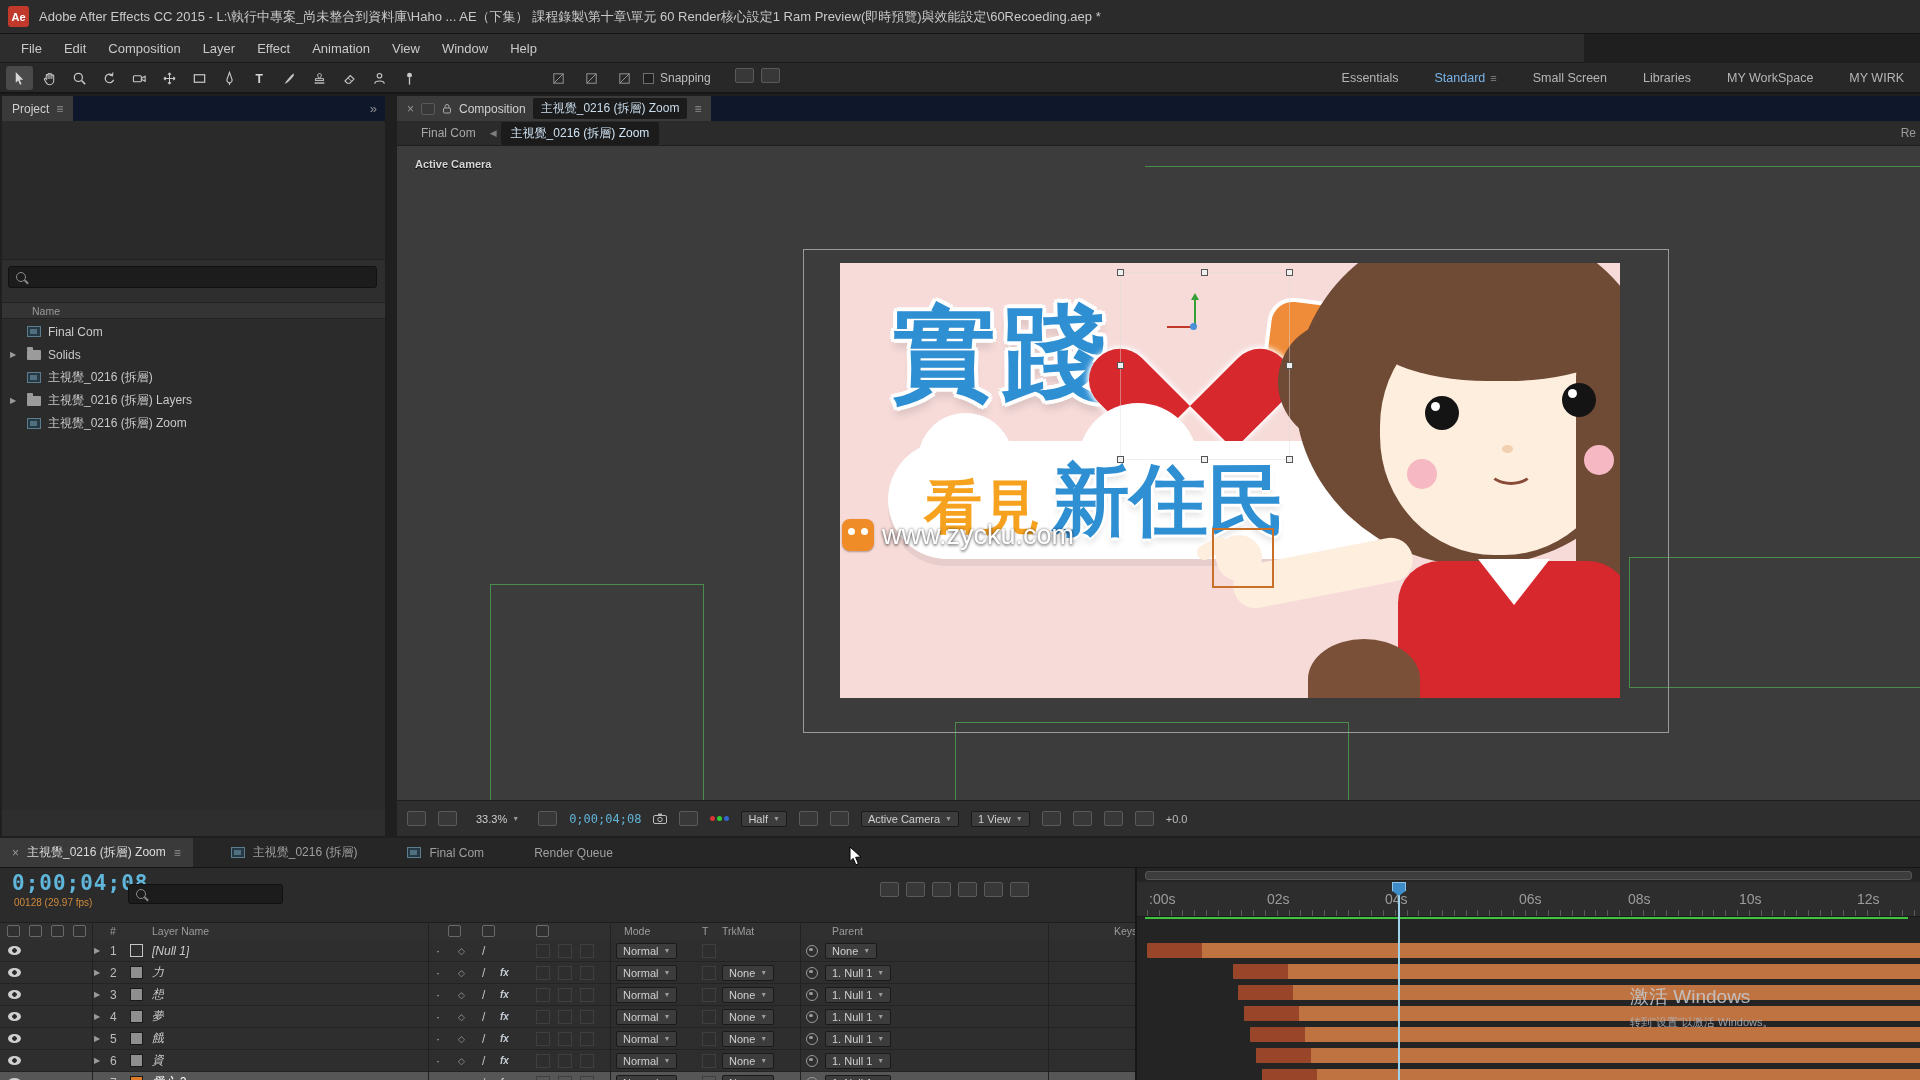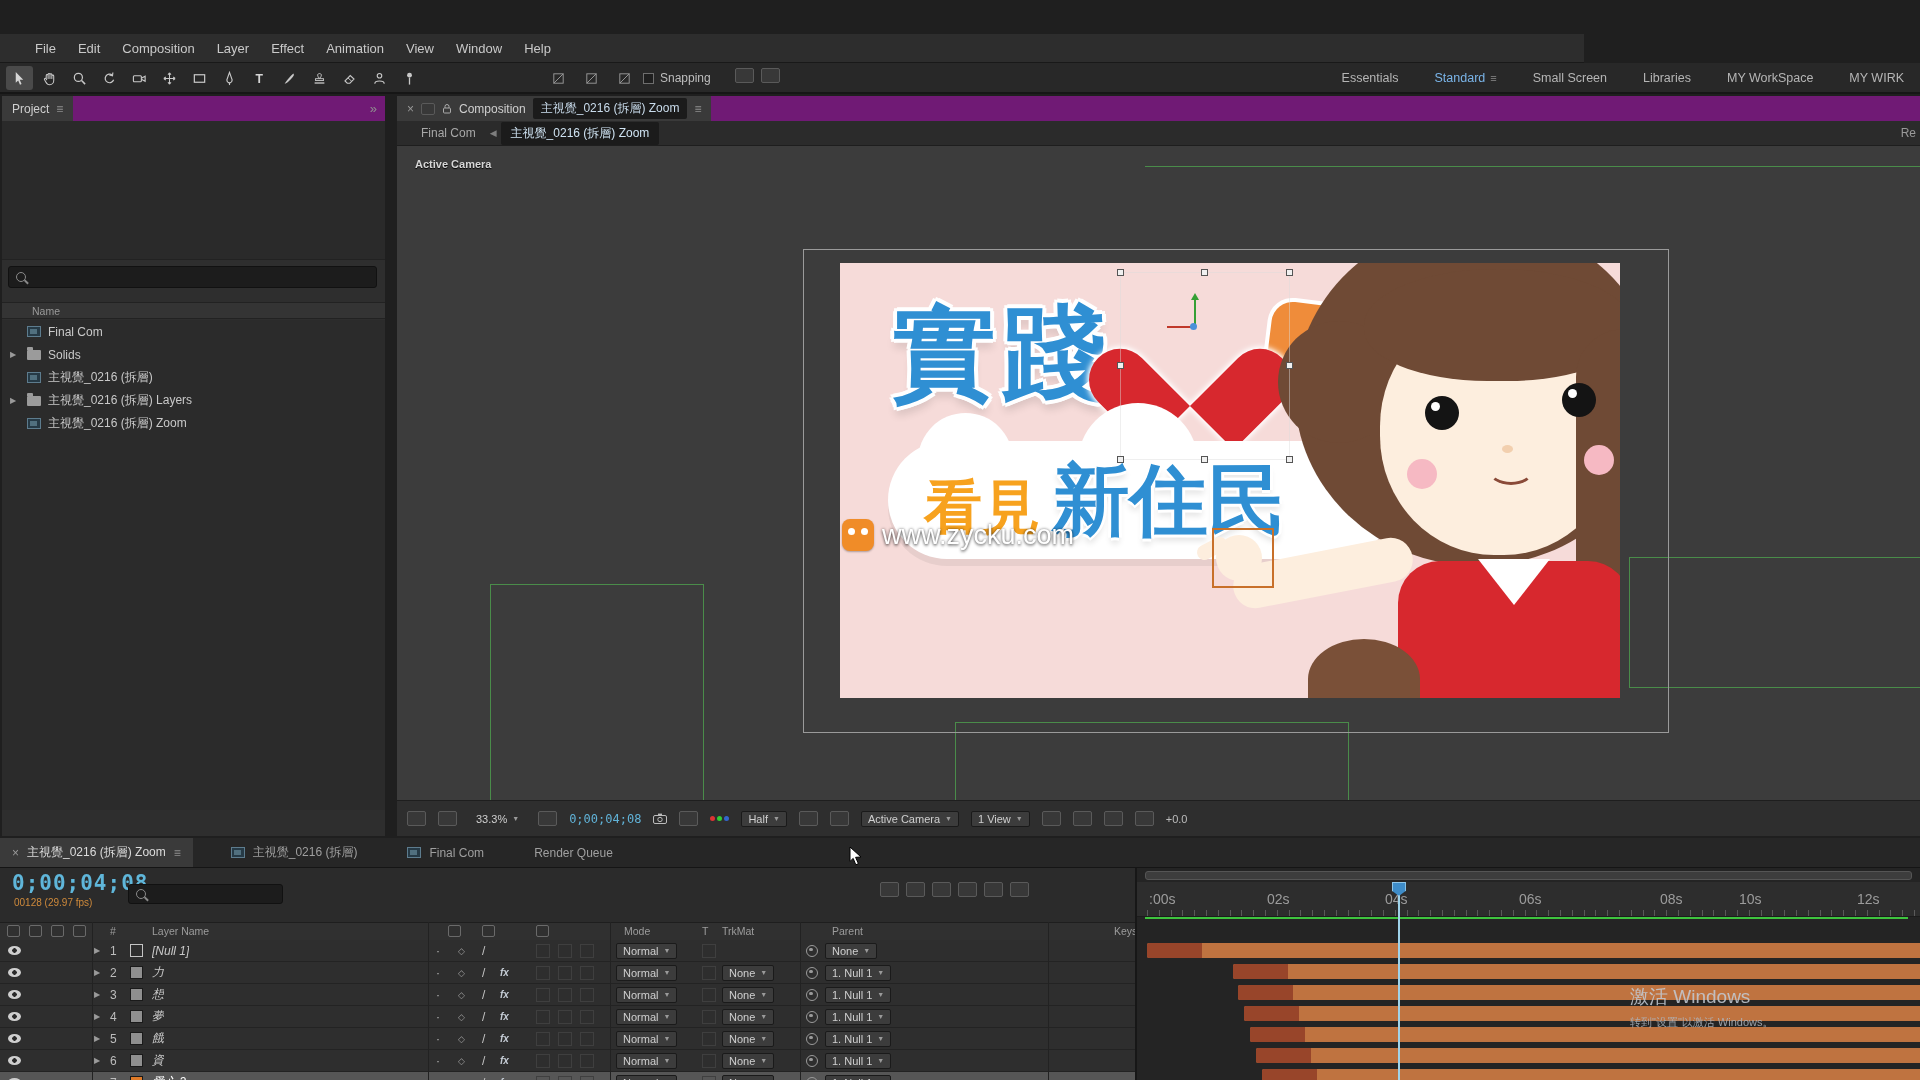--- a/index.html
+++ b/index.html
@@ -4,40 +4,40 @@
 <style>
   html,body{margin:0;padding:0;background:#0d0d0d;font-family:"Liberation Sans",sans-serif;}
   #app{position:relative;width:1920px;height:1080px;background:#1f1f1f;overflow:hidden;color:#c8c8c8;font-size:13px;-webkit-user-select:none;}
 
   
   .titlebar{position:absolute;left:0;top:0;width:1920px;height:34px;background:#2b2b2b;border-bottom:1px solid #141414;display:flex;align-items:center;gap:10px;padding-left:8px;box-sizing:border-box;}
   .ae-badge{width:21px;height:21px;background:#c0392b;border-radius:3px;color:#fff;font-size:11px;font-weight:bold;display:flex;align-items:center;justify-content:center;flex:0 0 auto;}
   .title-text{color:#c9c9c9;font-size:13px;white-space:nowrap;overflow:hidden;}
 
   
-  .menubar{position:absolute;left:0;top:34px;width:1584px;height:29px;background:#2d2d2d;border-bottom:1px solid #191919;display:flex;align-items:center;padding-left:24px;box-sizing:border-box;}
+  .menubar{position:absolute;left:0;top:34px;width:1584px;height:29px;background:#2d2d2d;border-bottom:1px solid #191919;display:flex;align-items:center;padding-left:10px;box-sizing:border-box;}
   .menu-item{padding:4px 11px;color:#c9c9c9;font-size:13px;cursor:default;}
 
   
   .toolbar{position:absolute;left:0;top:63px;width:1920px;height:31px;background:#282828;border-bottom:2px solid #161616;box-sizing:border-box;}
   .tools{position:absolute;left:6px;top:3px;display:flex;gap:3px;}
   .tool{width:27px;height:24px;display:flex;align-items:center;justify-content:center;border-radius:3px;}
   .tool.active{background:#4a4a4a;}
   .axis-group{position:absolute;left:545px;top:3px;display:flex;gap:6px;}
   .snapping{position:absolute;left:643px;top:8px;display:flex;align-items:center;gap:6px;font-size:12px;color:#bdbdbd;}
   .cb{width:11px;height:11px;background:#1f1f1f;border:1px solid #6e6e6e;box-sizing:border-box;}
   .snap-extra{position:absolute;left:735px;top:5px;display:flex;gap:7px;}
   .ws-row{position:absolute;right:0;top:0;height:100%;display:flex;align-items:center;gap:36px;padding-right:16px;}
   .ws{font-size:12.5px;color:#b5b5b5;display:flex;align-items:center;gap:5px;}
   .ws.active{color:#7ab4e8;}
   .ws .wmenu{color:#8a8a8a;font-size:11px;}
 
   
   .panel{position:absolute;background:#2e2e2e;}
-  .ptabbar{position:absolute;left:0;top:0;right:0;height:25px;background:#701a75;display:flex;align-items:stretch;}
+  .ptabbar{position:absolute;left:0;top:0;right:0;height:25px;background:#0f172a;display:flex;align-items:stretch;}
   .ptab{background:#3a3a3a;display:flex;align-items:center;gap:7px;padding:0 10px;font-size:12px;color:#cfcfcf;}
   .pmenu{color:#8f8f8f;font-size:12px;}
   .mag{display:inline-block;width:8px;height:8px;border:1.5px solid #8a8a8a;border-radius:50%;position:relative;}
   .mag::after{content:"";position:absolute;width:5px;height:1.5px;background:#8a8a8a;transform:rotate(45deg);right:-4px;bottom:-1px;}
   .searchbox{background:#1c1c1c;border:1px solid #111;border-radius:3px;display:flex;align-items:center;gap:6px;padding:0 7px;box-sizing:border-box;}
   .dd{display:inline-flex;align-items:center;gap:5px;background:#3c3c3c;border:1px solid #1a1a1a;border-radius:2px;padding:1px 6px;font-size:11px;color:#cfcfcf;white-space:nowrap;}
   .dd .arr{font-size:7px;color:#9a9a9a;}
   .dd.flat{background:transparent;border-color:transparent;}
   .ph-icon{width:17px;height:13px;border:1px solid #5a5a5a;border-radius:2px;background:#383838;display:inline-block;}
   .folder-ico{display:inline-block;width:14px;height:10px;background:#9b9b9b;border-radius:1px;position:relative;}
@@ -182,20 +182,24 @@
   .oswm .l1{font-size:19px;}
   .oswm .l2{font-size:11px;color:#aeb6bf;margin-top:5px;}
 
   .hdr-ico{display:inline-block;width:11px;height:10px;border:1px solid #6a6a6a;border-radius:2px;}
 </style>
 </head>
 <body>
 
 <div id="app">
 
+  <div class="titlebar">
+    <span class="ae-badge">Ae</span>
+    <span class="title-text">Adobe After Effects CC 2015 - L:\執行中專案_尚未整合到資料庫\Haho ...  AE（下集） 課程錄製\第十章\單元 60 Render核心設定1 Ram Preview(即時預覽)與效能設定\60Recoeding.aep *</span>
+  </div>
 
   <div class="menubar" id="menu-items">
       <span class="menu-item">File</span>
       <span class="menu-item">Edit</span>
       <span class="menu-item">Composition</span>
       <span class="menu-item">Layer</span>
       <span class="menu-item">Effect</span>
       <span class="menu-item">Animation</span>
       <span class="menu-item">View</span>
       <span class="menu-item">Window</span>
@@ -886,21 +890,21 @@
     </div>
 
     <div class="tl-right" id="tl-right">
       <div class="nav-strip"></div>
       <div class="ruler" id="ruler">
           <div class="ticks"></div>
           <span class="rlabel" style="left: 12px;">:00s</span>
           <span class="rlabel" style="left: 130px;">02s</span>
           <span class="rlabel" style="left: 248px;">04s</span>
           <span class="rlabel" style="left: 366px; margin-left: 16px;">06s</span>
-          <span class="rlabel" style="left: 508px; padding-left: 15px;">08s</span>
+          <span class="rlabel" style="left: 476px; padding-left: 15px;">08s</span>
           <span class="rlabel" style="left: 602px;">10s</span>
           <span class="rlabel" style="left: 720px;">12s</span>
         </div>
       <div class="cached"></div>
       <div id="bars">
           <div class="bar" style="left: 10px; top: 75px; width: 775px;">
             <div class="head"></div>
           </div>
           <div class="bar" style="left: 95.55px; top: 96px; width: 689.45px;">
             <div class="head"></div>

